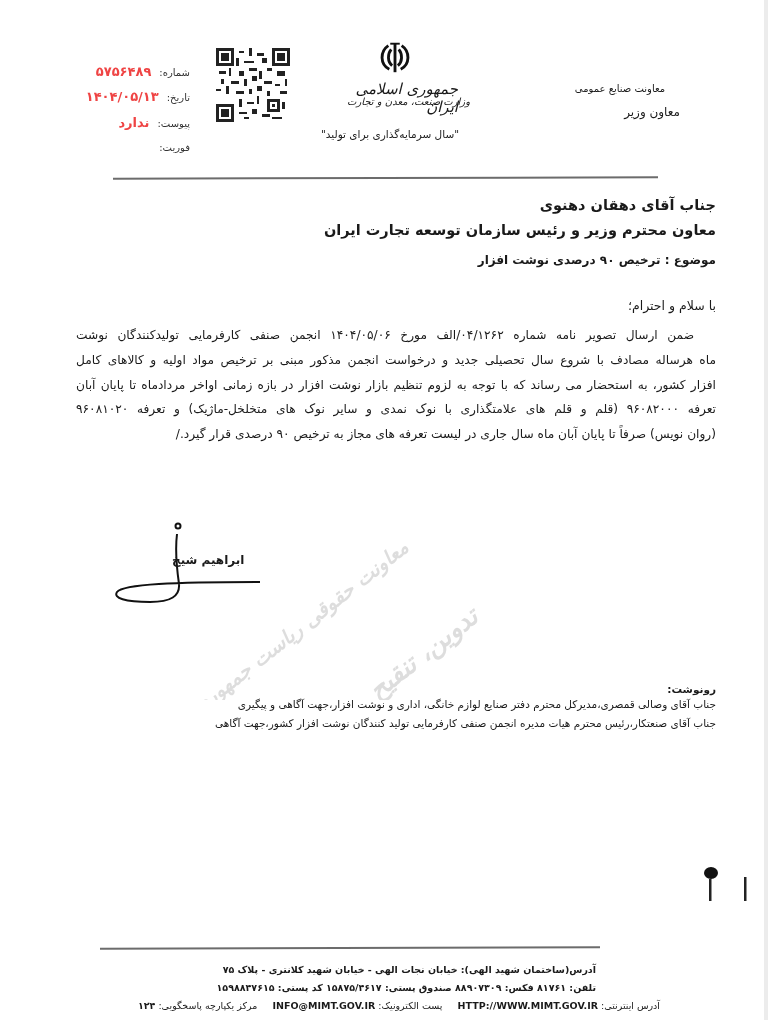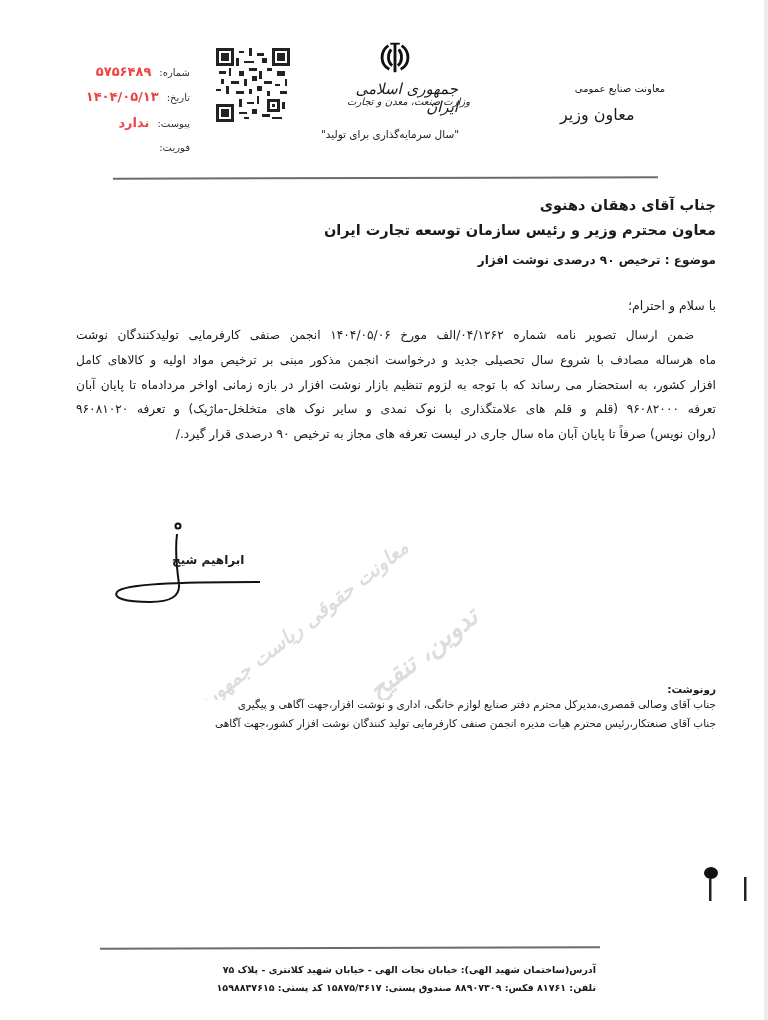--- a/index.html
+++ b/index.html
@@ -20,21 +20,21 @@
   .qr svg { width:74px; height:74px; display:block; }
 
   
   .emblem { position:absolute; left:376px; top:38px; width:38px; height:38px; }
   .gov-line1 { position:absolute; left:338px; top:80px; width:120px; font-size:15px; font-style:italic; }
   .gov-line2 { position:absolute; left:320px; top:96px; width:150px; text-align:right; font-size:10px; font-style:italic; }
   .slogan { position:absolute; left:290px; top:128px; width:200px; text-align:center; font-size:10.5px; color:#222; }
 
   
   .dept1 { position:absolute; left:560px; top:83px; width:120px; text-align:center; font-size:10px; }
-  .dept2 { position:absolute; left:560px; top:105px; width:120px; text-align:left; font-size:16px; }
+  .dept2 { position:absolute; left:560px; top:105px; width:120px; text-align:right; font-size:12px; }
 
   .hr-top { position:absolute; left:113px; top:177px; width:545px; height:2px; background:#6c6c6c; transform:rotate(-0.15deg); }
   .hr-bottom { position:absolute; left:100px; top:947px; width:500px; height:2px; background:#6c6c6c; transform:rotate(-0.2deg); }
 
   .line { position:absolute; right:52px; white-space:nowrap; }
   .recipient1 { top:197px; font-size:14.5px; font-weight:bold; }
   .recipient2 { top:222px; font-size:14.5px; font-weight:bold; }
   .subject { top:253px; font-size:12px; font-weight:bold; }
   .greeting { top:298px; font-size:12.5px; font-weight:normal; }
 
@@ -206,15 +206,25 @@
       <ellipse cx="21" cy="18" rx="7" ry="6" fill="#111"></ellipse>
       <rect x="19" y="24" width="2.5" height="22" fill="#222"></rect>
       <rect x="54" y="22" width="2.5" height="24" fill="#222"></rect>
     </svg>
   </div>
 
   <div class="hr-bottom"></div>
 
   <div class="foot foot1 b rtl">آدرس(ساختمان شهید الهی): خیابان نجات الهی - خیابان شهید کلانتری - پلاک ۷۵</div>
   <div class="foot foot2 b rtl">تلفن: ۸۱۷۶۱   فکس: ۸۸۹۰۷۳۰۹   صندوق پستی: ۱۵۸۷۵/۴۶۱۷   کد پستی: ۱۵۹۸۸۴۷۶۱۵</div>
+  <div class="foot foot3 rtl">
+    <span>آدرس اینترنتی:</span>
+    <b>HTTP://WWW.MIMT.GOV.IR</b>
+    &nbsp;&nbsp;&nbsp;
+    <span>پست الکترونیک:</span>
+    <b>INFO@MIMT.GOV.IR</b>
+    &nbsp;&nbsp;&nbsp;
+    <span>مرکز یکپارچه پاسخگویی:</span>
+    <b>۱۲۴</b>
+  </div>
 
   <div class="right-edge"></div>
 </div>
 
 </body></html>

